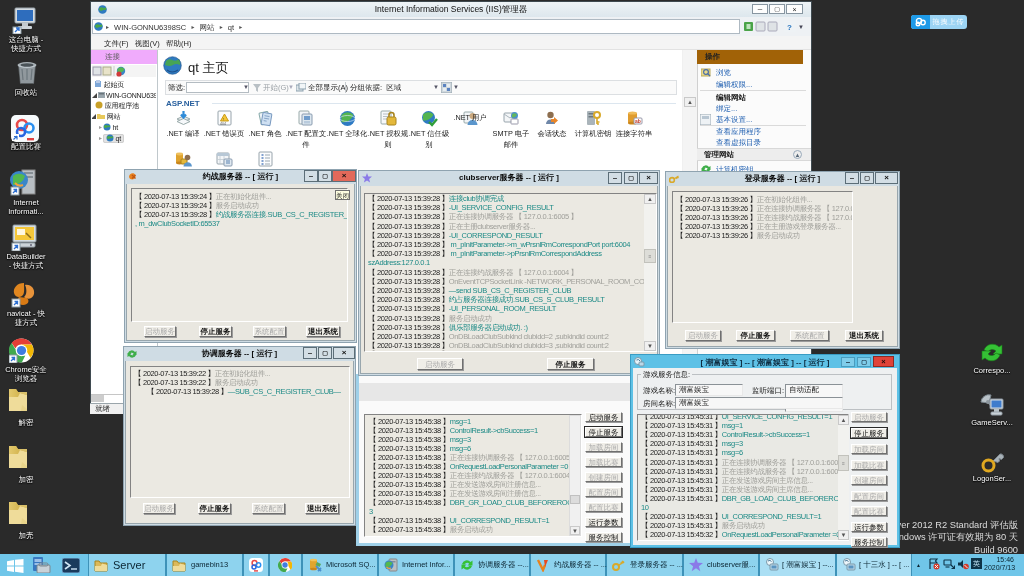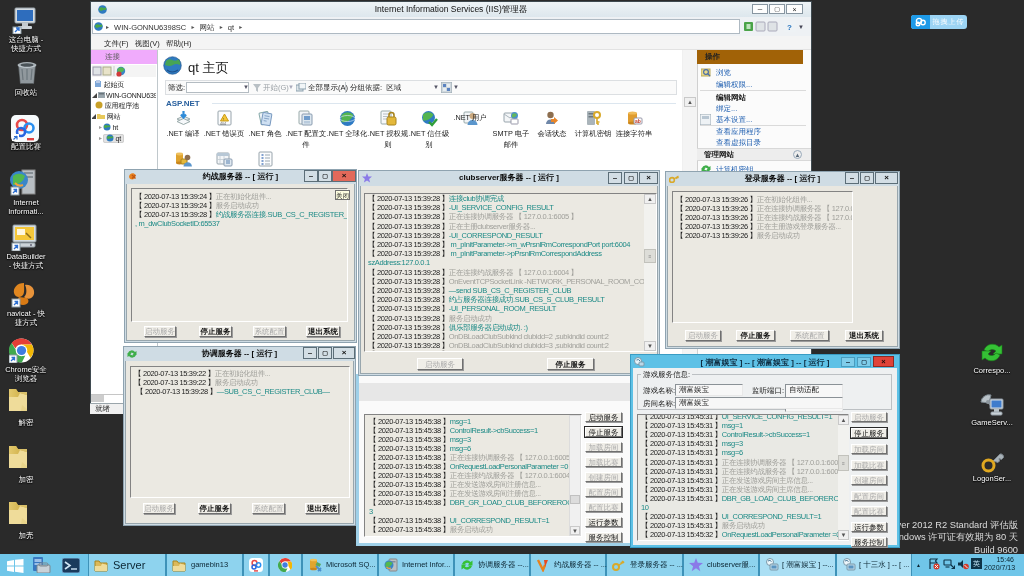--- a/index.html
+++ b/index.html
@@ -549,21 +549,21 @@
       <path d="M9 6 a4 4 0 0 1 -7 1 l-1.5 1 v-4 h4 l-1.2 1.2 a2.5 2.5 0 0 0 4.5 -.8Z" fill="#3fae4a"></path>
     </svg>
 <div class="wtb" style="left:124px;top:347px;width:231px">协调服务器 -- [ 运行 ]</div>
 <div class="ab wbtn" style="left:303px;top:347px">–</div>
 <div class="ab wbtn" style="left:318px;top:347px;font-size:6px">▢</div>
 <div class="ab wbtn" style="left:333px;top:347px;width:22px">×</div>
 <div class="face" style="left:125px;top:361px;width:229px;height:163px"></div>
 <div class="log" style="left:130px;top:366px;width:220px;height:132px">
 <div class="ln" style="left:3px;top:2px"><span class="ts">【 2020-07-13 15:39:22 】</span>正在初始化组件...</div>
 <div class="ln" style="left:3px;top:11px"><span class="ts">【 2020-07-13 15:39:22 】</span>服务启动成功</div>
-<div class="ln" style="left:5px;top:20px"><span class="ts">【 2020-07-13 15:39:28 】</span><span class="tl">—SUB_CS_C_REGISTER_CLUB—</span></div>
+<div class="ln" style="left:16px;top:20px"><span class="ts">【 2020-07-13 15:39:28 】</span><span class="tl">—SUB_CS_C_REGISTER_CLUB—</span></div>
 </div>
 <div class="btn d" style="left:143px;top:503px;width:32px;height:11px;line-height:10px">启动服务</div>
 <div class="btn" style="left:198px;top:503px;width:33px;height:11px;line-height:10px;font-weight:bold">停止服务</div>
 <div class="btn d" style="left:252px;top:503px;width:33px;height:11px;line-height:10px">系统配置</div>
 <div class="btn" style="left:305px;top:503px;width:34px;height:11px;line-height:10px;font-weight:bold">退出系统</div>
 </div>
 <div id="wchaofu">
 <div class="ab" style="left:630px;top:354px;width:270px;height:194px;background:#5ec1e6;border:1px solid #3a9cc4"></div>
 <div class="ab" style="left:633px;top:368px;width:264px;height:177px;background:#eef0f1"></div>
 <svg class="ab" style="left:634px;top:357px" width="11" height="10">

